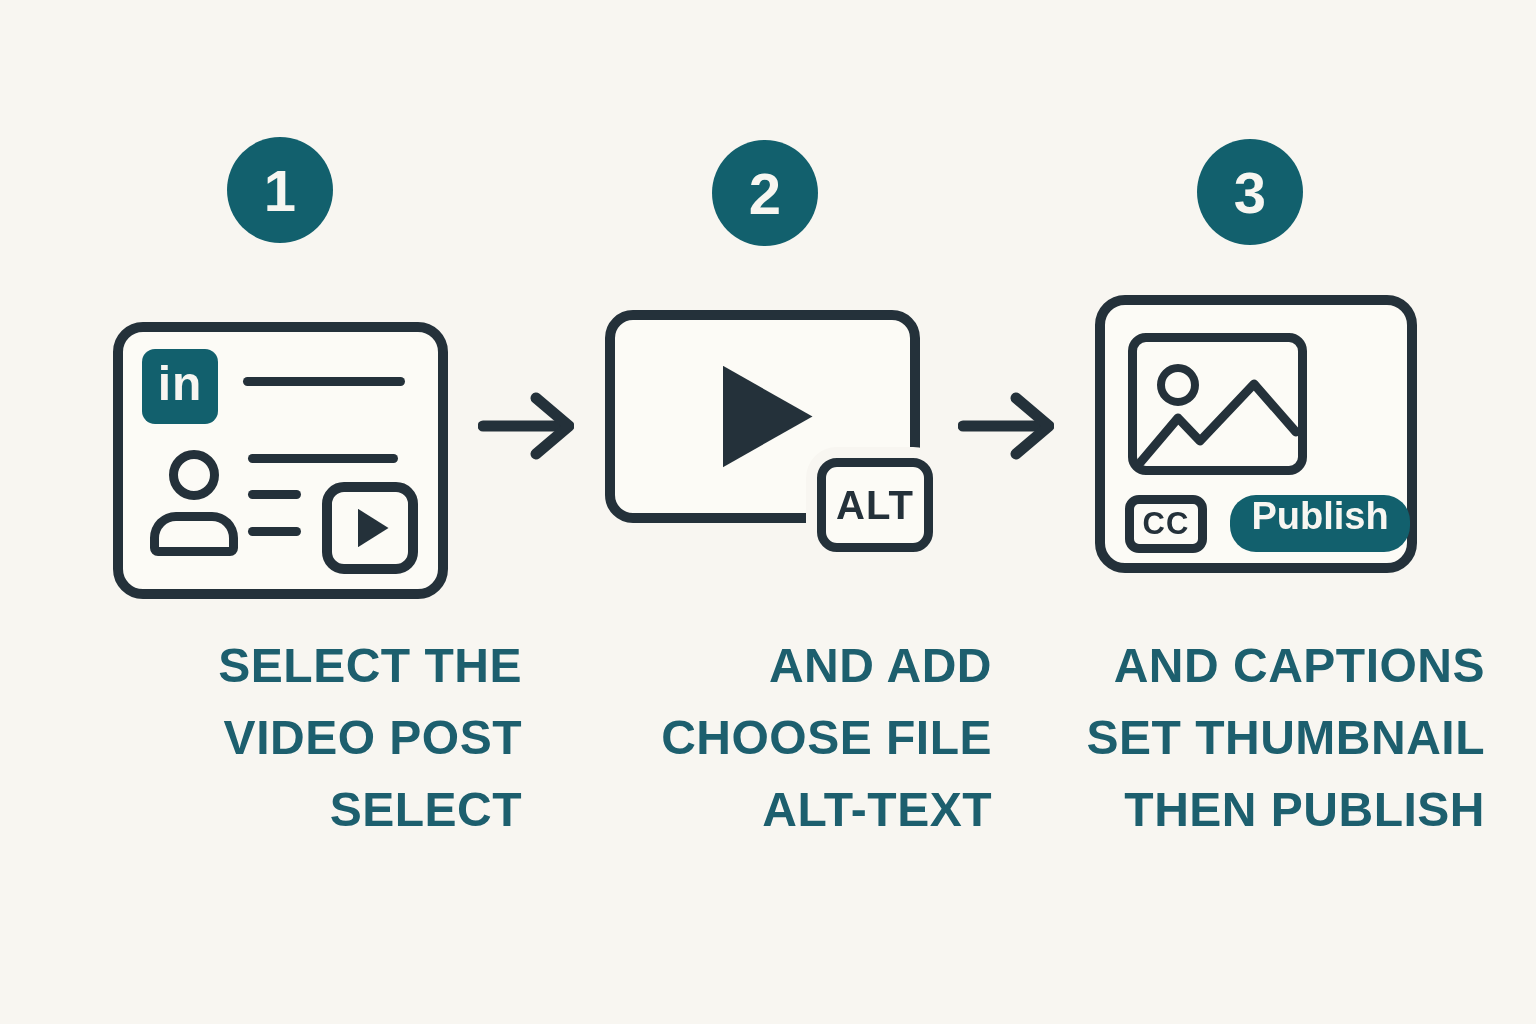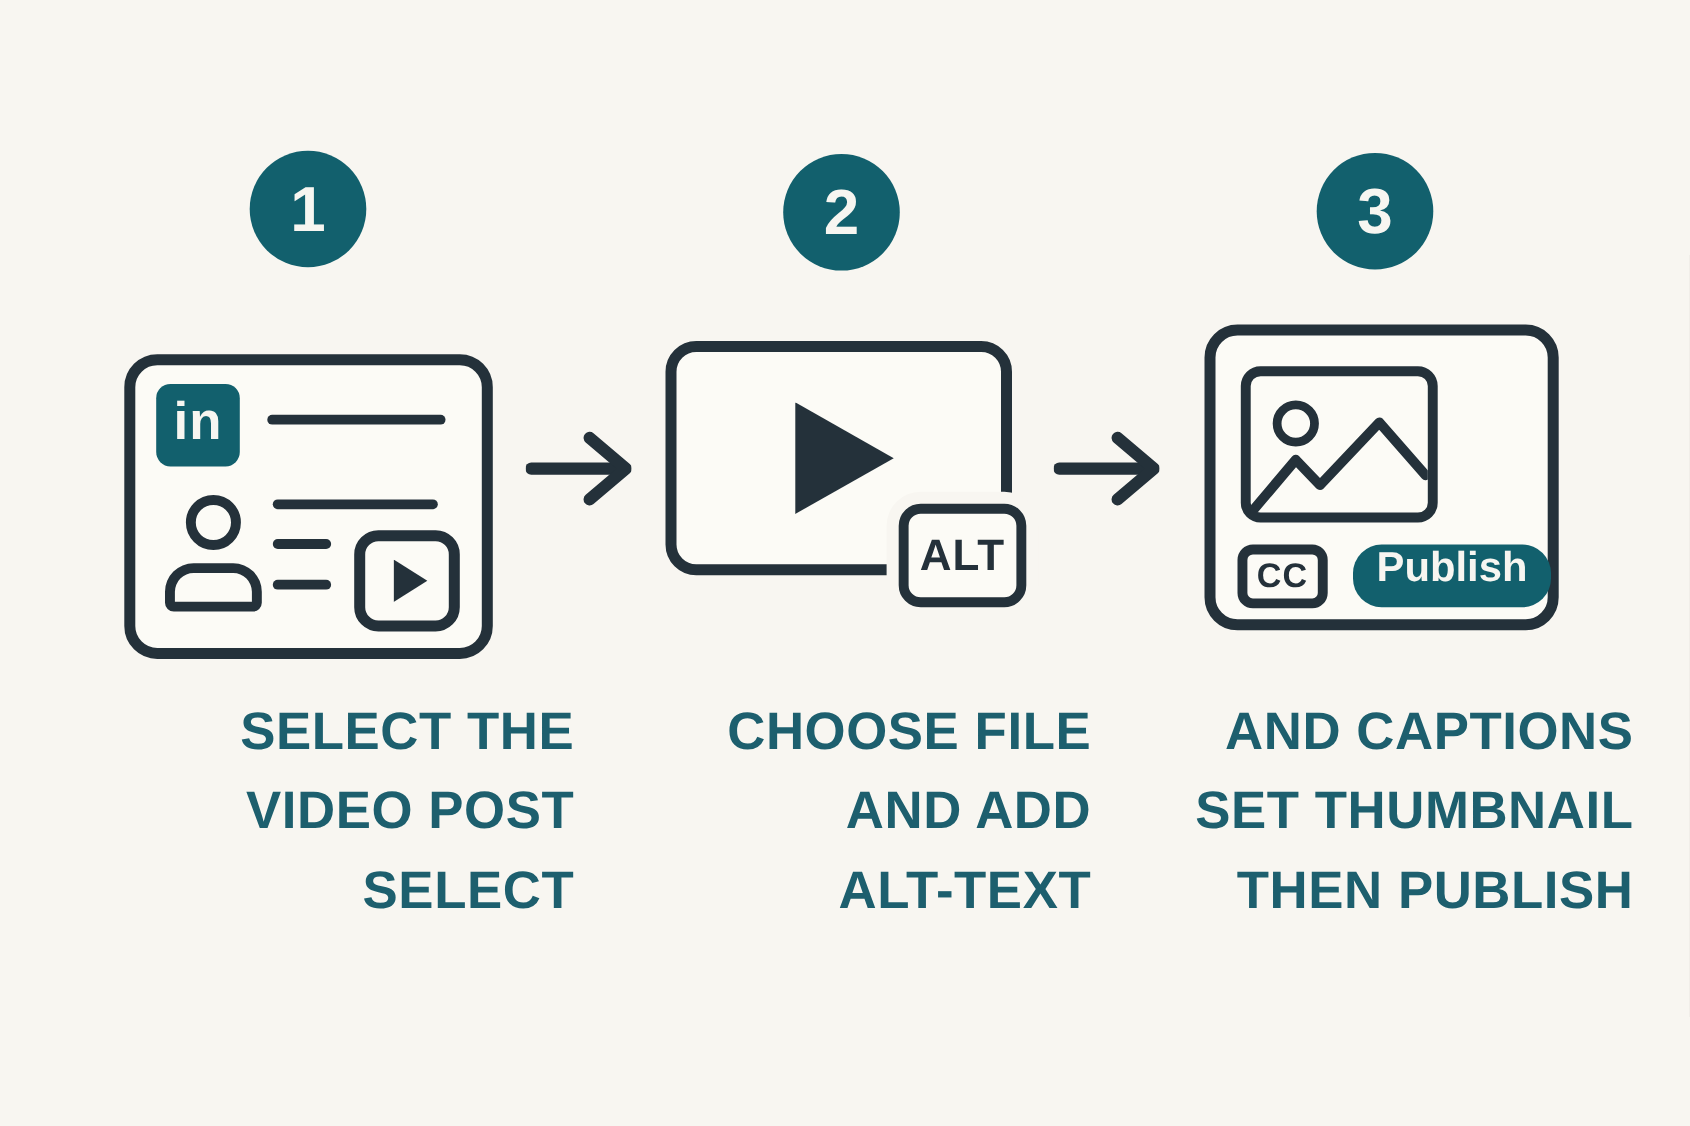--- a/index.html
+++ b/index.html
@@ -129,22 +129,22 @@
       <span>Publish</span>
     </div>
   </div>
 
   <div class="step-label" style="left:82px;">
     <span>SELECT THE</span>
     <span>VIDEO POST</span>
     <span>SELECT</span>
   </div>
   <div class="step-label" style="left:552px;">
+    <span>AND ADD</span>
     <span>CHOOSE FILE</span>
-    <span>AND ADD</span>
     <span>ALT-TEXT</span>
   </div>
   <div class="step-label" style="left:1045px;">
     <span>AND CAPTIONS</span>
     <span>SET THUMBNAIL</span>
     <span>THEN PUBLISH</span>
   </div>
 
 </div>
 

